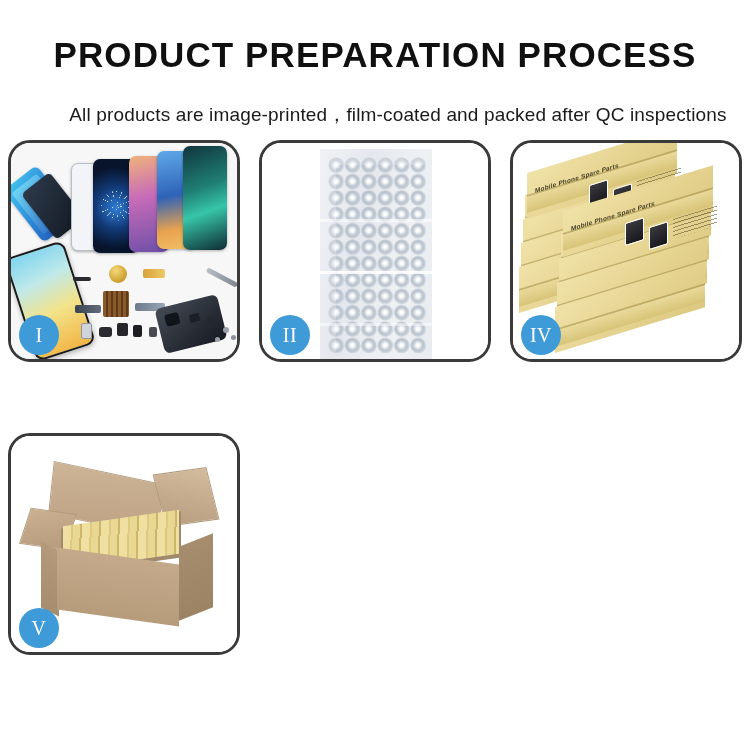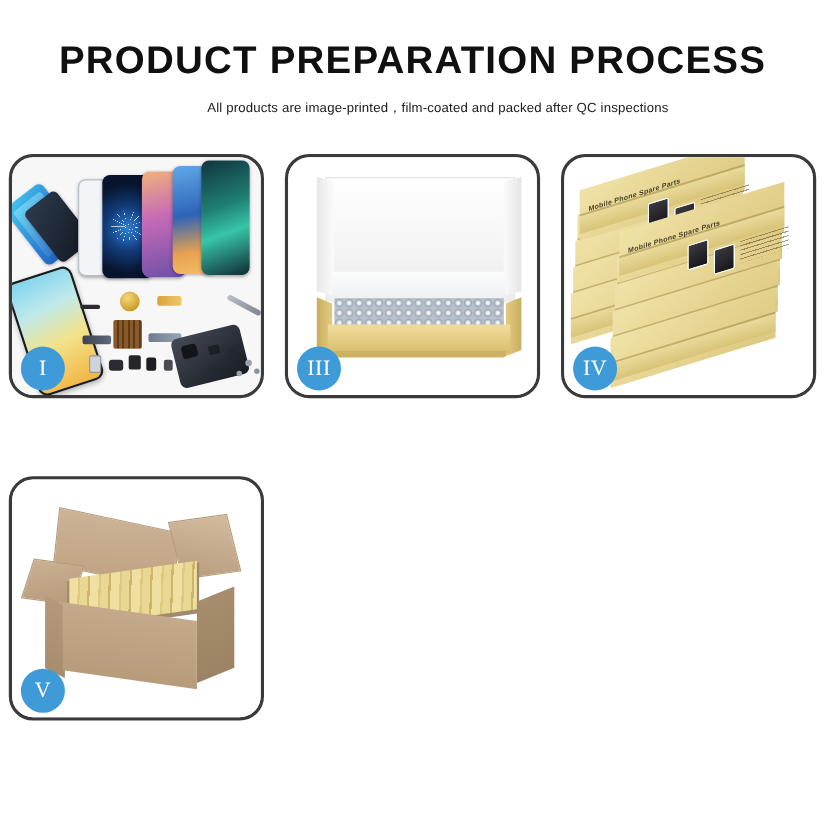--- a/index.html
+++ b/index.html
@@ -34,24 +34,24 @@
     padding-top: 36px;
     font-family: "Liberation Sans", sans-serif;
     font-size: 35px;
     font-weight: 700;
     letter-spacing: 1.1px;
     color: #101010;
     line-height: 1.1;
     white-space: nowrap;
   }
   .subtitle {
-    margin: 4px;
+    margin: 16px;
     padding-top: 11px;
     font-family: "Liberation Sans", sans-serif;
-    font-size: 12px;
+    font-size: 19px;
     font-weight: 400;
     letter-spacing: 0.15px;
     color: #1a1a1a;
     white-space: nowrap;
     padding-left: 46px;
   }
 
   
   .grid {
     position: absolute;
@@ -497,35 +497,30 @@
           <div class="pt cover"></div>
           <div class="pt tool"></div>
           <div class="pt screw1"></div>
           <div class="pt screw2"></div>
           <div class="pt screw3"></div>
         </div>
       </div>
       <div class="badge">I</div>
     </div>
 
-
     <div class="panel">
-      <div class="panel-clip p3">
-        <div class="b3-lidback"></div>
-        <div class="b3-lidflapL"></div>
-        <div class="b3-lidflapR"></div>
-        <div class="b3-foam"></div>
-        <div class="b3-wrap"></div>
-        <div class="b3-tray-left"></div>
-        <div class="b3-tray-right"></div>
-        <div class="b3-tray-front"></div>
-        <div class="b3-tray-bottom"></div>
+      <div class="panel-clip p2">
+        <div class="bw-sheet"></div>
+        <div class="bw-bubbles"></div>
+        <div class="bw-bubbles2"></div>
+        <div class="bw-seam"></div>
       </div>
-      <div class="badge">III</div>
+      <div class="badge">II</div>
     </div>
+
 
     <div class="panel">
       <div class="panel-clip p4">
         <div class="stack">
 
           <div class="kbox" style="left:12px; top:52px;">
             <div class="top"></div>
             <div class="edge"></div>
             <div class="front"></div>
           </div>

